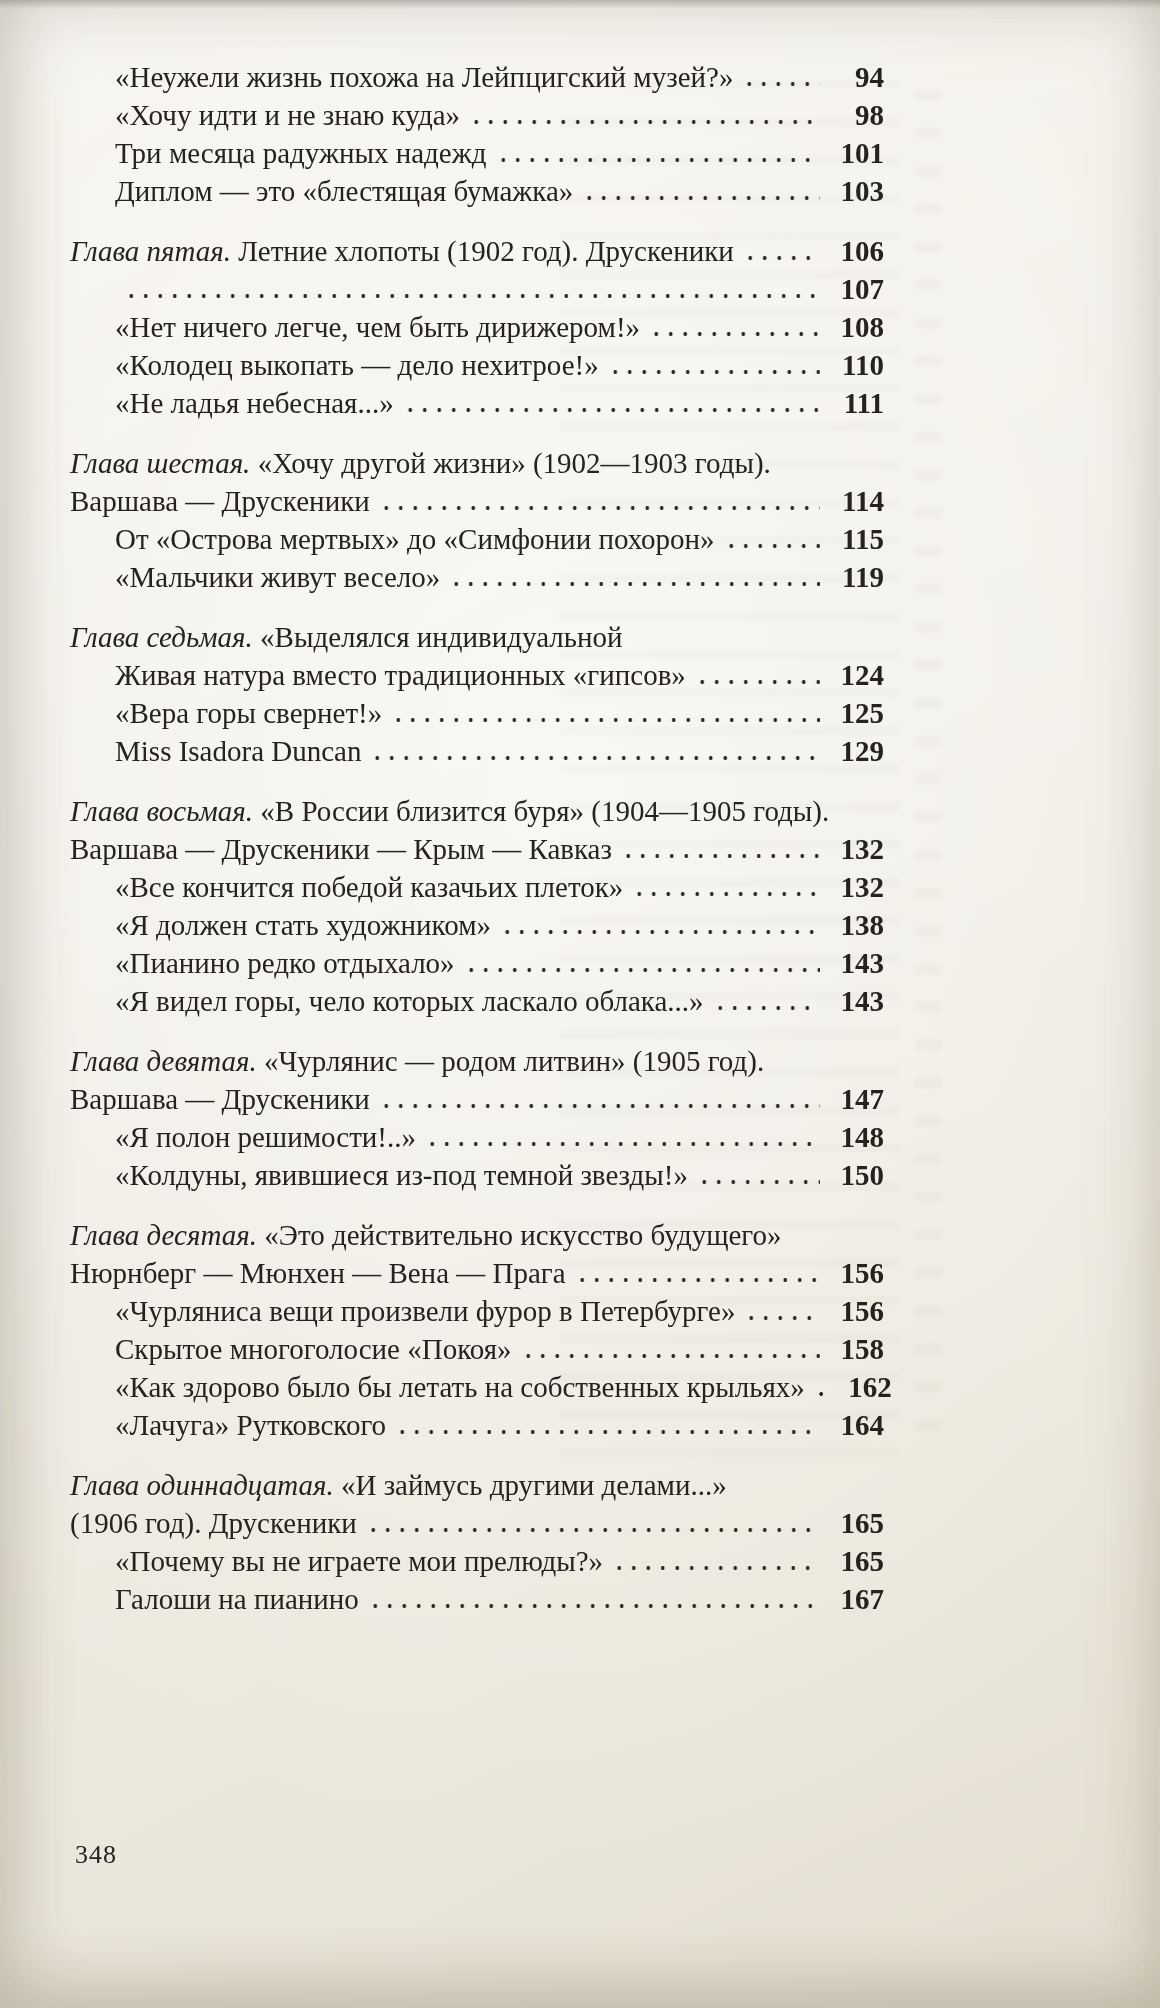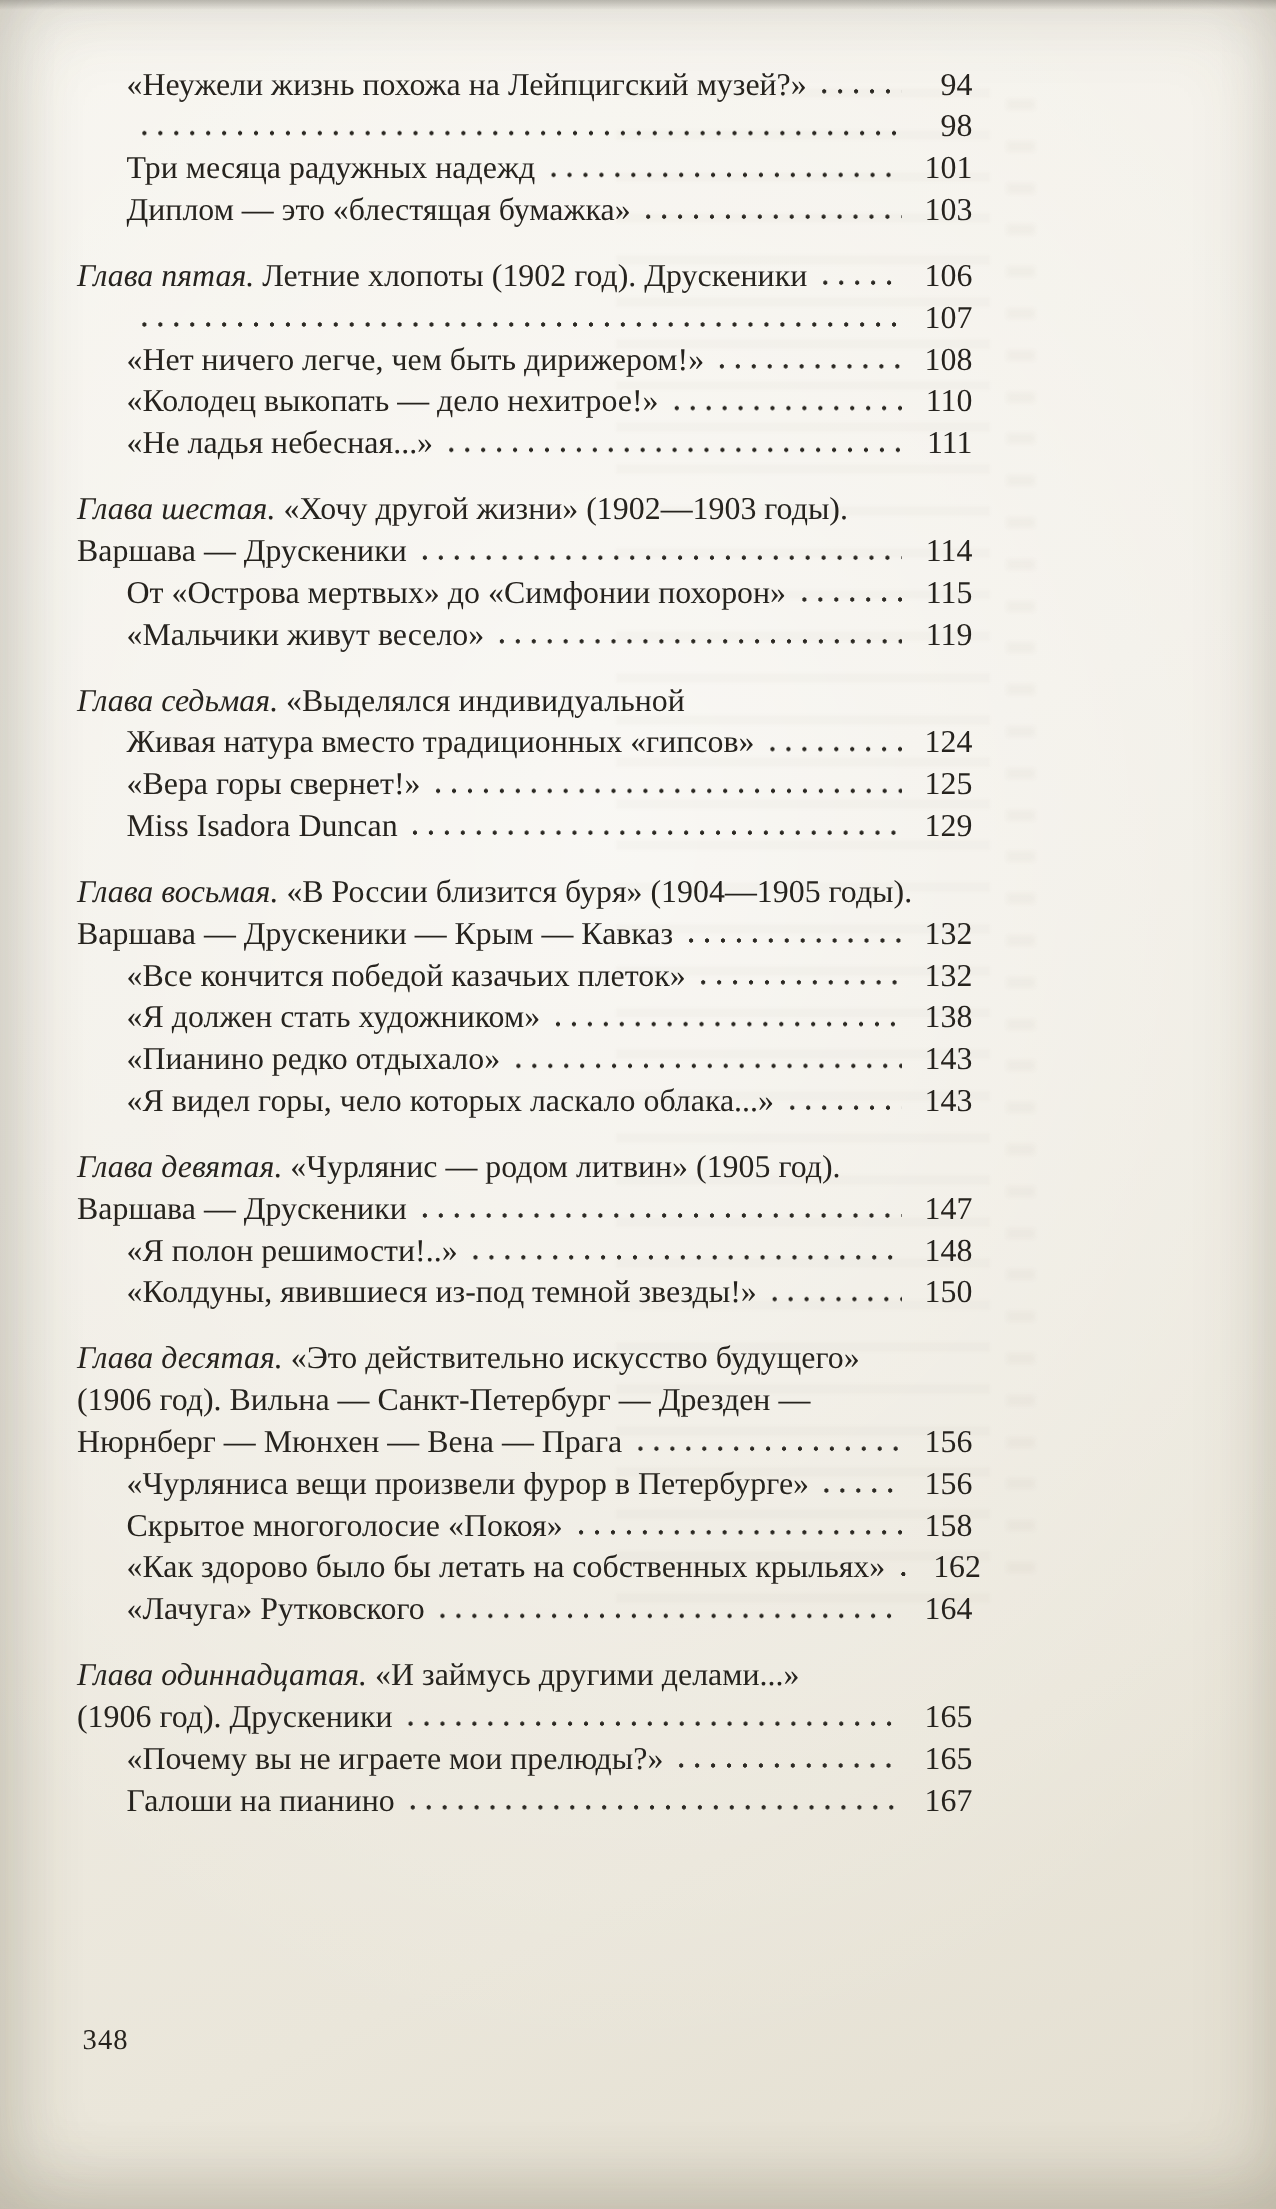--- a/index.html
+++ b/index.html
@@ -80,20 +80,21 @@
     background-size: 14.5px 6px;
     background-repeat: repeat-x;
     background-position: left bottom;
   }
 
   .pg {
     flex: 0 0 auto;
     min-width: 54px;
     text-align: right;
     font-variant-numeric: lining-nums;
+    font-weight: bold;
   }
 
   .folio {
     position: absolute;
     left: 75px;
     top: 1836px;
     font-size: 26px;
     line-height: 38px;
     letter-spacing: 1px;
   }
@@ -106,20 +107,21 @@
   <div class="ghost-numbers"></div>
 
   <main class="toc" id="toc">
       <section class="toc-section">
         <div class="row ind1">
           <span class="txt">«Неужели жизнь похожа на Лейпцигский музей?»</span>
           <span class="leader"></span>
           <span class="pg">94</span>
         </div>
         <div class="row ind1">
+          <span class="txt">«Хочу идти и не знаю куда»</span>
           <span class="leader"></span>
           <span class="pg">98</span>
         </div>
         <div class="row ind1">
           <span class="txt">Три месяца радужных надежд</span>
           <span class="leader"></span>
           <span class="pg">101</span>
         </div>
         <div class="row ind1">
           <span class="txt">Диплом — это «блестящая бумажка»</span>
@@ -239,23 +241,20 @@
         </div>
         <div class="row ind1">
           <span class="txt">«Колдуны, явившиеся из-под темной звезды!»</span>
           <span class="leader"></span>
           <span class="pg">150</span>
         </div>
       </section>
       <section class="toc-section">
         <div class="row ind0">
           <span class="txt"><em>Глава десятая.</em> «Это действительно искусство будущего»</span>
-        </div>
-        <div class="row ind0">
-          <span class="txt">(1906 год). Вильна — Санкт-Петербург — Дрезден —</span>
         </div>
         <div class="row ind0">
           <span class="txt">Нюрнберг — Мюнхен — Вена — Прага</span>
           <span class="leader"></span>
           <span class="pg">156</span>
         </div>
         <div class="row ind1">
           <span class="txt">«Чурляниса вещи произвели фурор в Петербурге»</span>
           <span class="leader"></span>
           <span class="pg">156</span>

